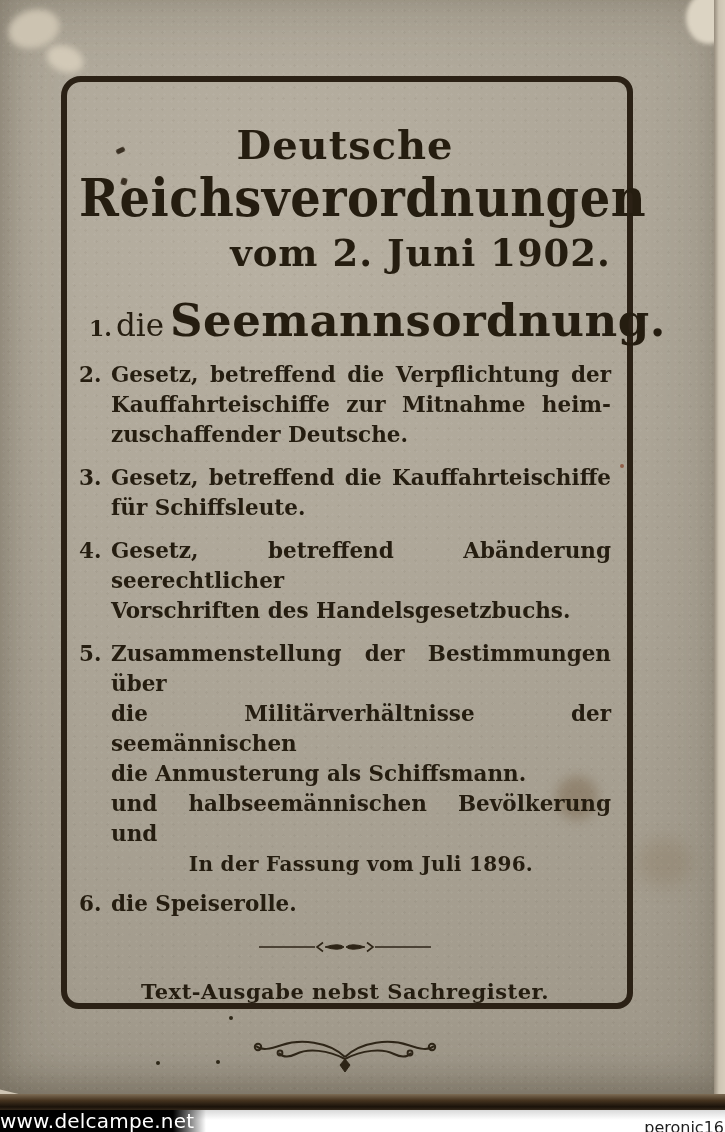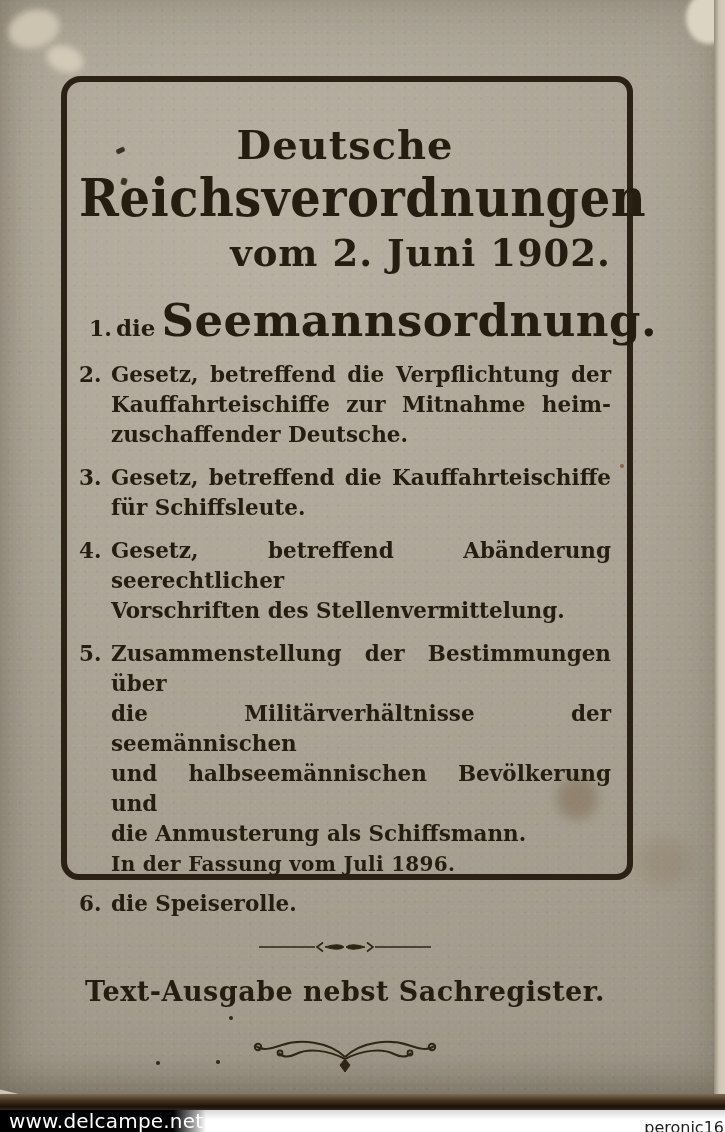--- a/index.html
+++ b/index.html
@@ -38,66 +38,66 @@
   .mark{position:absolute;background:#3a3023;border-radius:2px;filter:blur(.4px);}
   .mark-1{left:116px;top:148px;width:9px;height:5px;transform:rotate(-25deg);}
   .mark-2{left:121px;top:178px;width:6px;height:7px;transform:rotate(15deg);}
   .speck{position:absolute;width:4px;height:4px;border-radius:50%;background:#2e2718;filter:blur(.4px);}
   .speck-1{left:156px;top:1061px;}
   .speck-2{left:229px;top:1016px;}
   .speck-3{left:216px;top:1060px;}
   .speck-4{left:620px;top:464px;background:#8f5f48;}
   
   .frame{
-    position:absolute;left:61px;top:76px;width:572px;height:804px;
+    position:absolute;left:61px;top:76px;width:572px;height:933px;
     box-sizing:border-box;border:6px solid #2b2115;
     border-radius:20px 16px 16px 18px;
   }
   .content{
     position:absolute;inset:0;padding:40px 16px 0 12px;
     color:#251d10;
   }
   .t-center{text-align:center;}
   .title1{font-size:40px;font-weight:bold;line-height:46px;letter-spacing:1px;}
   .title2{font-size:48px;font-weight:bold;line-height:56px;margin-top:2px;letter-spacing:.5px;transform:scaleY(1.08);}
   .dateline{font-size:37px;font-weight:bold;line-height:30px;margin-top:12px;letter-spacing:1px;text-align:right;}
   .item1{margin-top:26px;padding-left:10px;white-space:nowrap;}
   .item1 .num1{font-size:22px;font-weight:bold;}
-  .item1 .prefix{font-size:23px;font-weight:bold;margin:0 6px 0 4px;}
+  .item1 .prefix{font-size:31px;font-weight:normal;margin:0 6px 0 4px;}
   .item1 .big{font-size:45px;font-weight:bold;letter-spacing:.5px;}
   .item{display:flex;margin-top:13px;font-size:21.5px;font-weight:bold;line-height:30px;}
   .item .num{flex:0 0 32px;}
   .itext{flex:1;min-width:0;}
   .jl{text-align:justify;text-align-last:justify;}
   .jl.last{text-align-last:left;}
-  .note{font-size:20px;font-weight:bold;line-height:24px;margin-top:3px;text-align:left;letter-spacing:.3px;}
+  .note{font-size:20px;font-weight:bold;line-height:24px;margin-top:3px;text-align:center;letter-spacing:.3px;}
   .orn{display:block;margin:0 auto;}
   .orn-divider{margin-top:20px;}
-  .edition{font-size:27px;font-weight:bold;line-height:34px;margin-top:20px;letter-spacing:.5px;text-align:center;}
+  .edition{font-size:21px;font-weight:bold;line-height:34px;margin-top:20px;letter-spacing:.5px;text-align:center;}
   .orn-flourish{margin-top:24px;}
   
   .book-edge{
     position:absolute;left:0;top:1094px;width:725px;height:16px;
     background:linear-gradient(180deg,#7d6c55 0%,#45331f 40%,#1a120a 80%,#33271a 100%);
   }
   .corner-light{
     position:absolute;left:0;top:1083px;width:60px;height:22px;background:#cfc6b5;
     clip-path:polygon(0 100%,0 30%,100% 95%,100% 100%);
   }
   .wm-strip{
     position:absolute;left:0;top:1110px;width:725px;height:22px;
     background:linear-gradient(180deg,#d9d9d9 0%,#ffffff 45%);
     font-family:"DejaVu Sans","Liberation Sans",sans-serif;
   }
   .wm-black{
     position:absolute;left:0;top:0;height:22px;width:206px;
     background:linear-gradient(90deg,#000 0%,#000 84%,rgba(0,0,0,0) 100%);
     display:flex;align-items:center;
   }
-  .wm-left{color:#ffffff;font-size:20px;padding-left:9px;letter-spacing:.2px;}
+  .wm-left{color:#ffffff;font-size:20px;letter-spacing:.2px;}
   .wm-right{
     position:absolute;right:1px;top:0;height:34px;display:flex;align-items:center;
     color:#1d1d1d;font-size:16px;
   }
 </style>
 </head>
 <body>
 
 <div class="paper">
 
@@ -138,31 +138,31 @@
         <div class="itext">
           <div class="jl">Gesetz, betreffend die Kauffahrteischiffe</div>
           <div class="jl last">für Schiffsleute.</div>
         </div>
       </div>
 
       <div class="item">
         <span class="num">4.</span>
         <div class="itext">
           <div class="jl">Gesetz, betreffend Abänderung seerechtlicher</div>
-          <div class="jl last">Vorschriften des Stellenvermittelung.</div>
+          <div class="jl last">Vorschriften des Handelsgesetzbuchs.</div>
         </div>
       </div>
 
       <div class="item">
         <span class="num">5.</span>
         <div class="itext">
           <div class="jl">Zusammenstellung der Bestimmungen über</div>
           <div class="jl">die Militärverhältnisse der seemännischen</div>
+          <div class="jl last">die Anmusterung als Schiffsmann.</div>
           <div class="jl">und halbseemännischen Bevölkerung und</div>
-          <div class="jl last">die Anmusterung als Schiffsmann.</div>
           <div class="note">In der Fassung vom Juli 1896.</div>
         </div>
       </div>
 
       <div class="item">
         <span class="num">6.</span>
         <div class="itext">
           <div class="jl last">die Speiserolle.</div>
         </div>
       </div>

